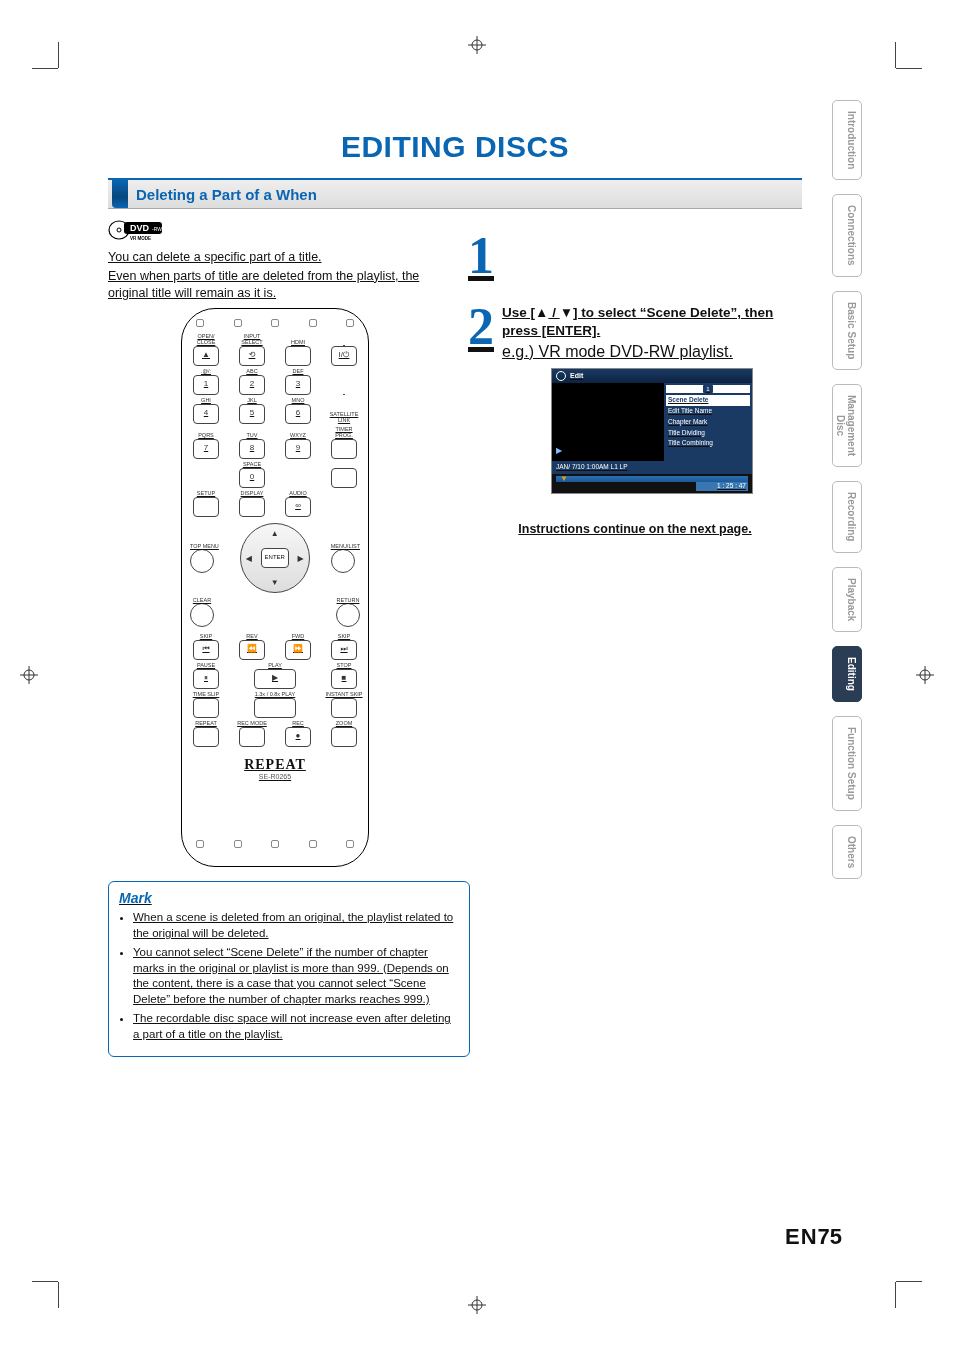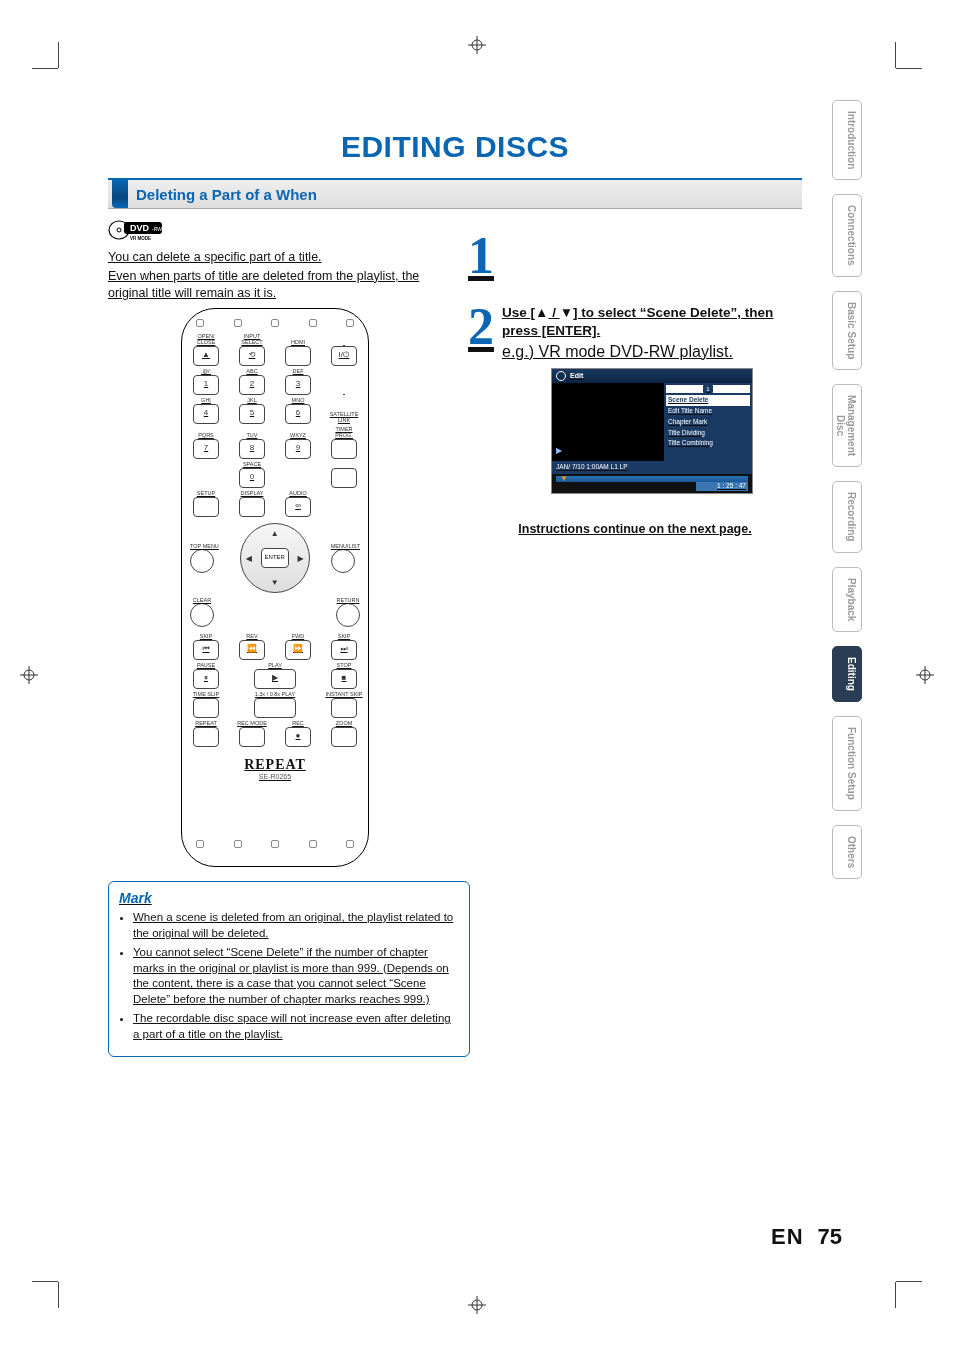--- a/index.html
+++ b/index.html
@@ -95,21 +95,21 @@
   .continue { text-align:center; font-weight:700; font-size:12.5px; margin-top:28px; }
 
   
   .tabs { position:absolute; right:92px; top:100px; width:30px; display:flex; flex-direction:column; gap:14px; }
   .tab { writing-mode:vertical-rl; text-orientation:mixed; font-size:10px; font-weight:700; color:#999;
     border:1px solid #bbb; border-radius:5px; padding:10px 4px; text-align:center; background:#fff; }
   .tab.double { line-height:1.15; }
   .tab.active { background:#2b3d55; color:#fff; border-color:#2b3d55; font-style:normal;}
   .tabs .tab span{ display:block; }
 
-  .footer { position:absolute; right:112px; bottom:100px; font-size:22px; font-weight:700; display:flex; gap:14px; align-items:baseline;}
+  .footer { position:absolute; right:112px; bottom:100px; font-size:22px; font-weight:700; display:flex; align-items:baseline;}
   .footer .en { letter-spacing:1px; }
 </style>
 </head>
 <body>
 
 <div class="page">
 
   <div class="reg tc">
     <svg viewBox="0 0 18 18">
         <circle cx="9" cy="9" r="5" fill="none" stroke="#333"></circle>

